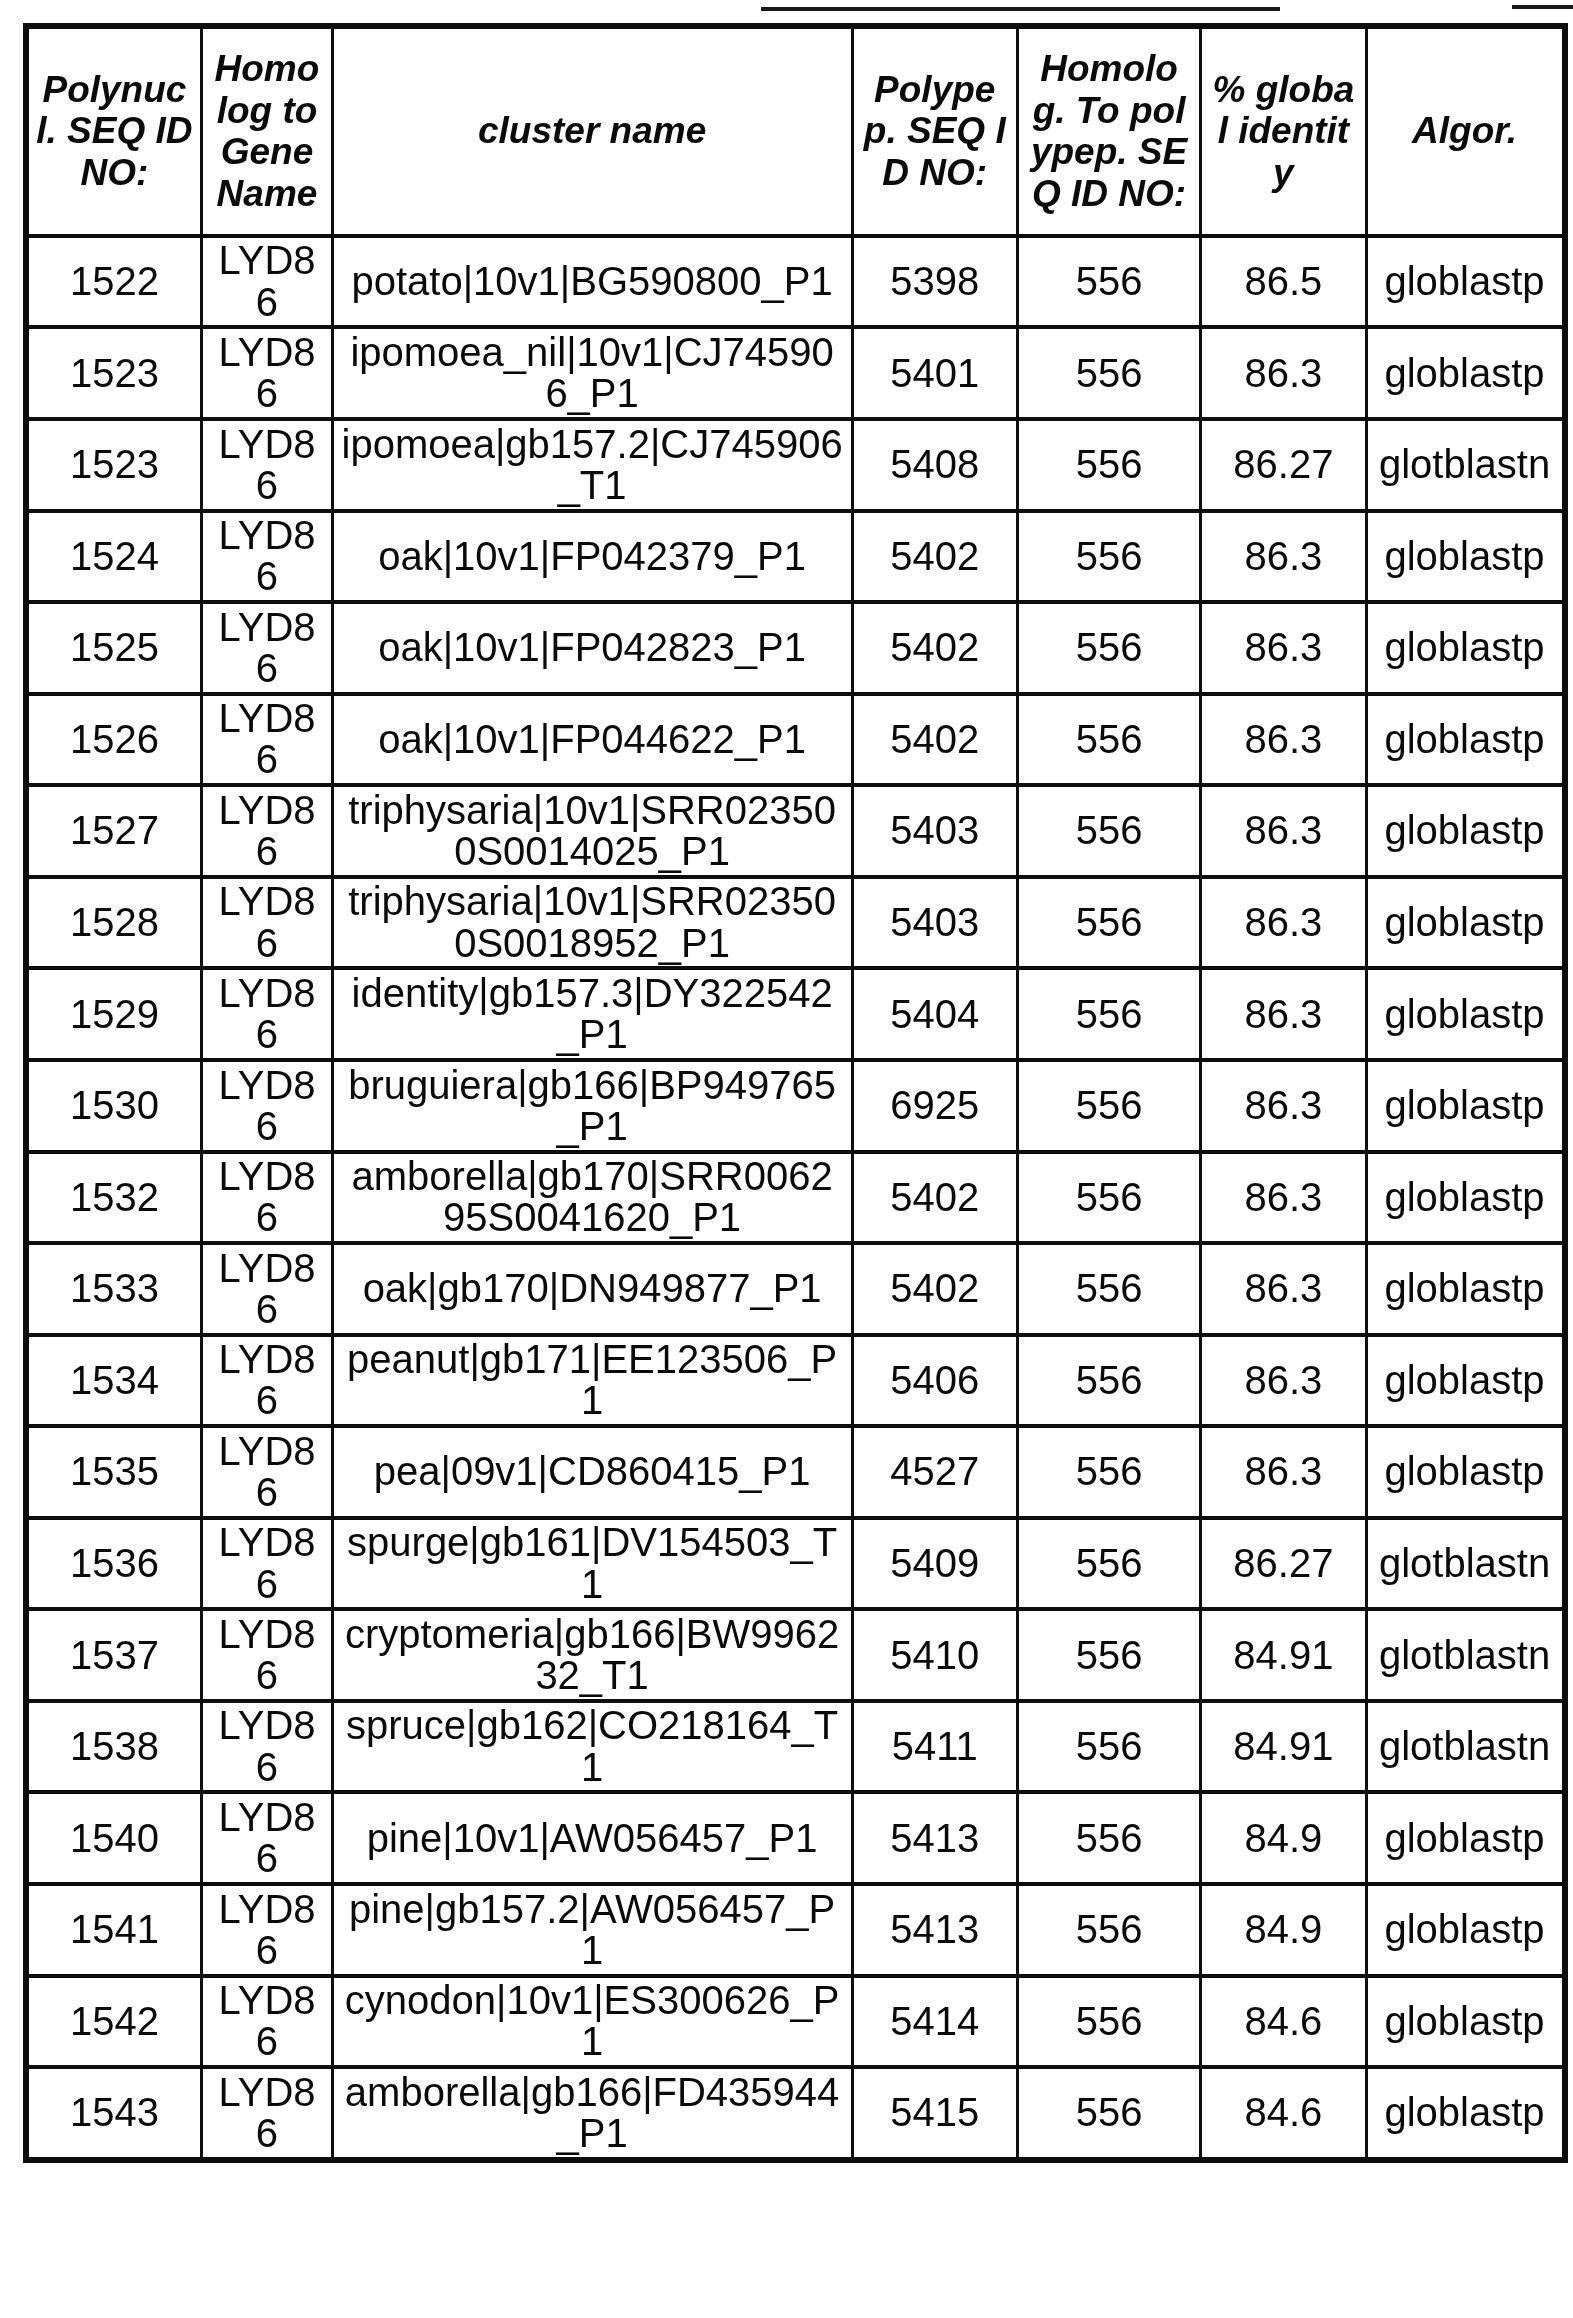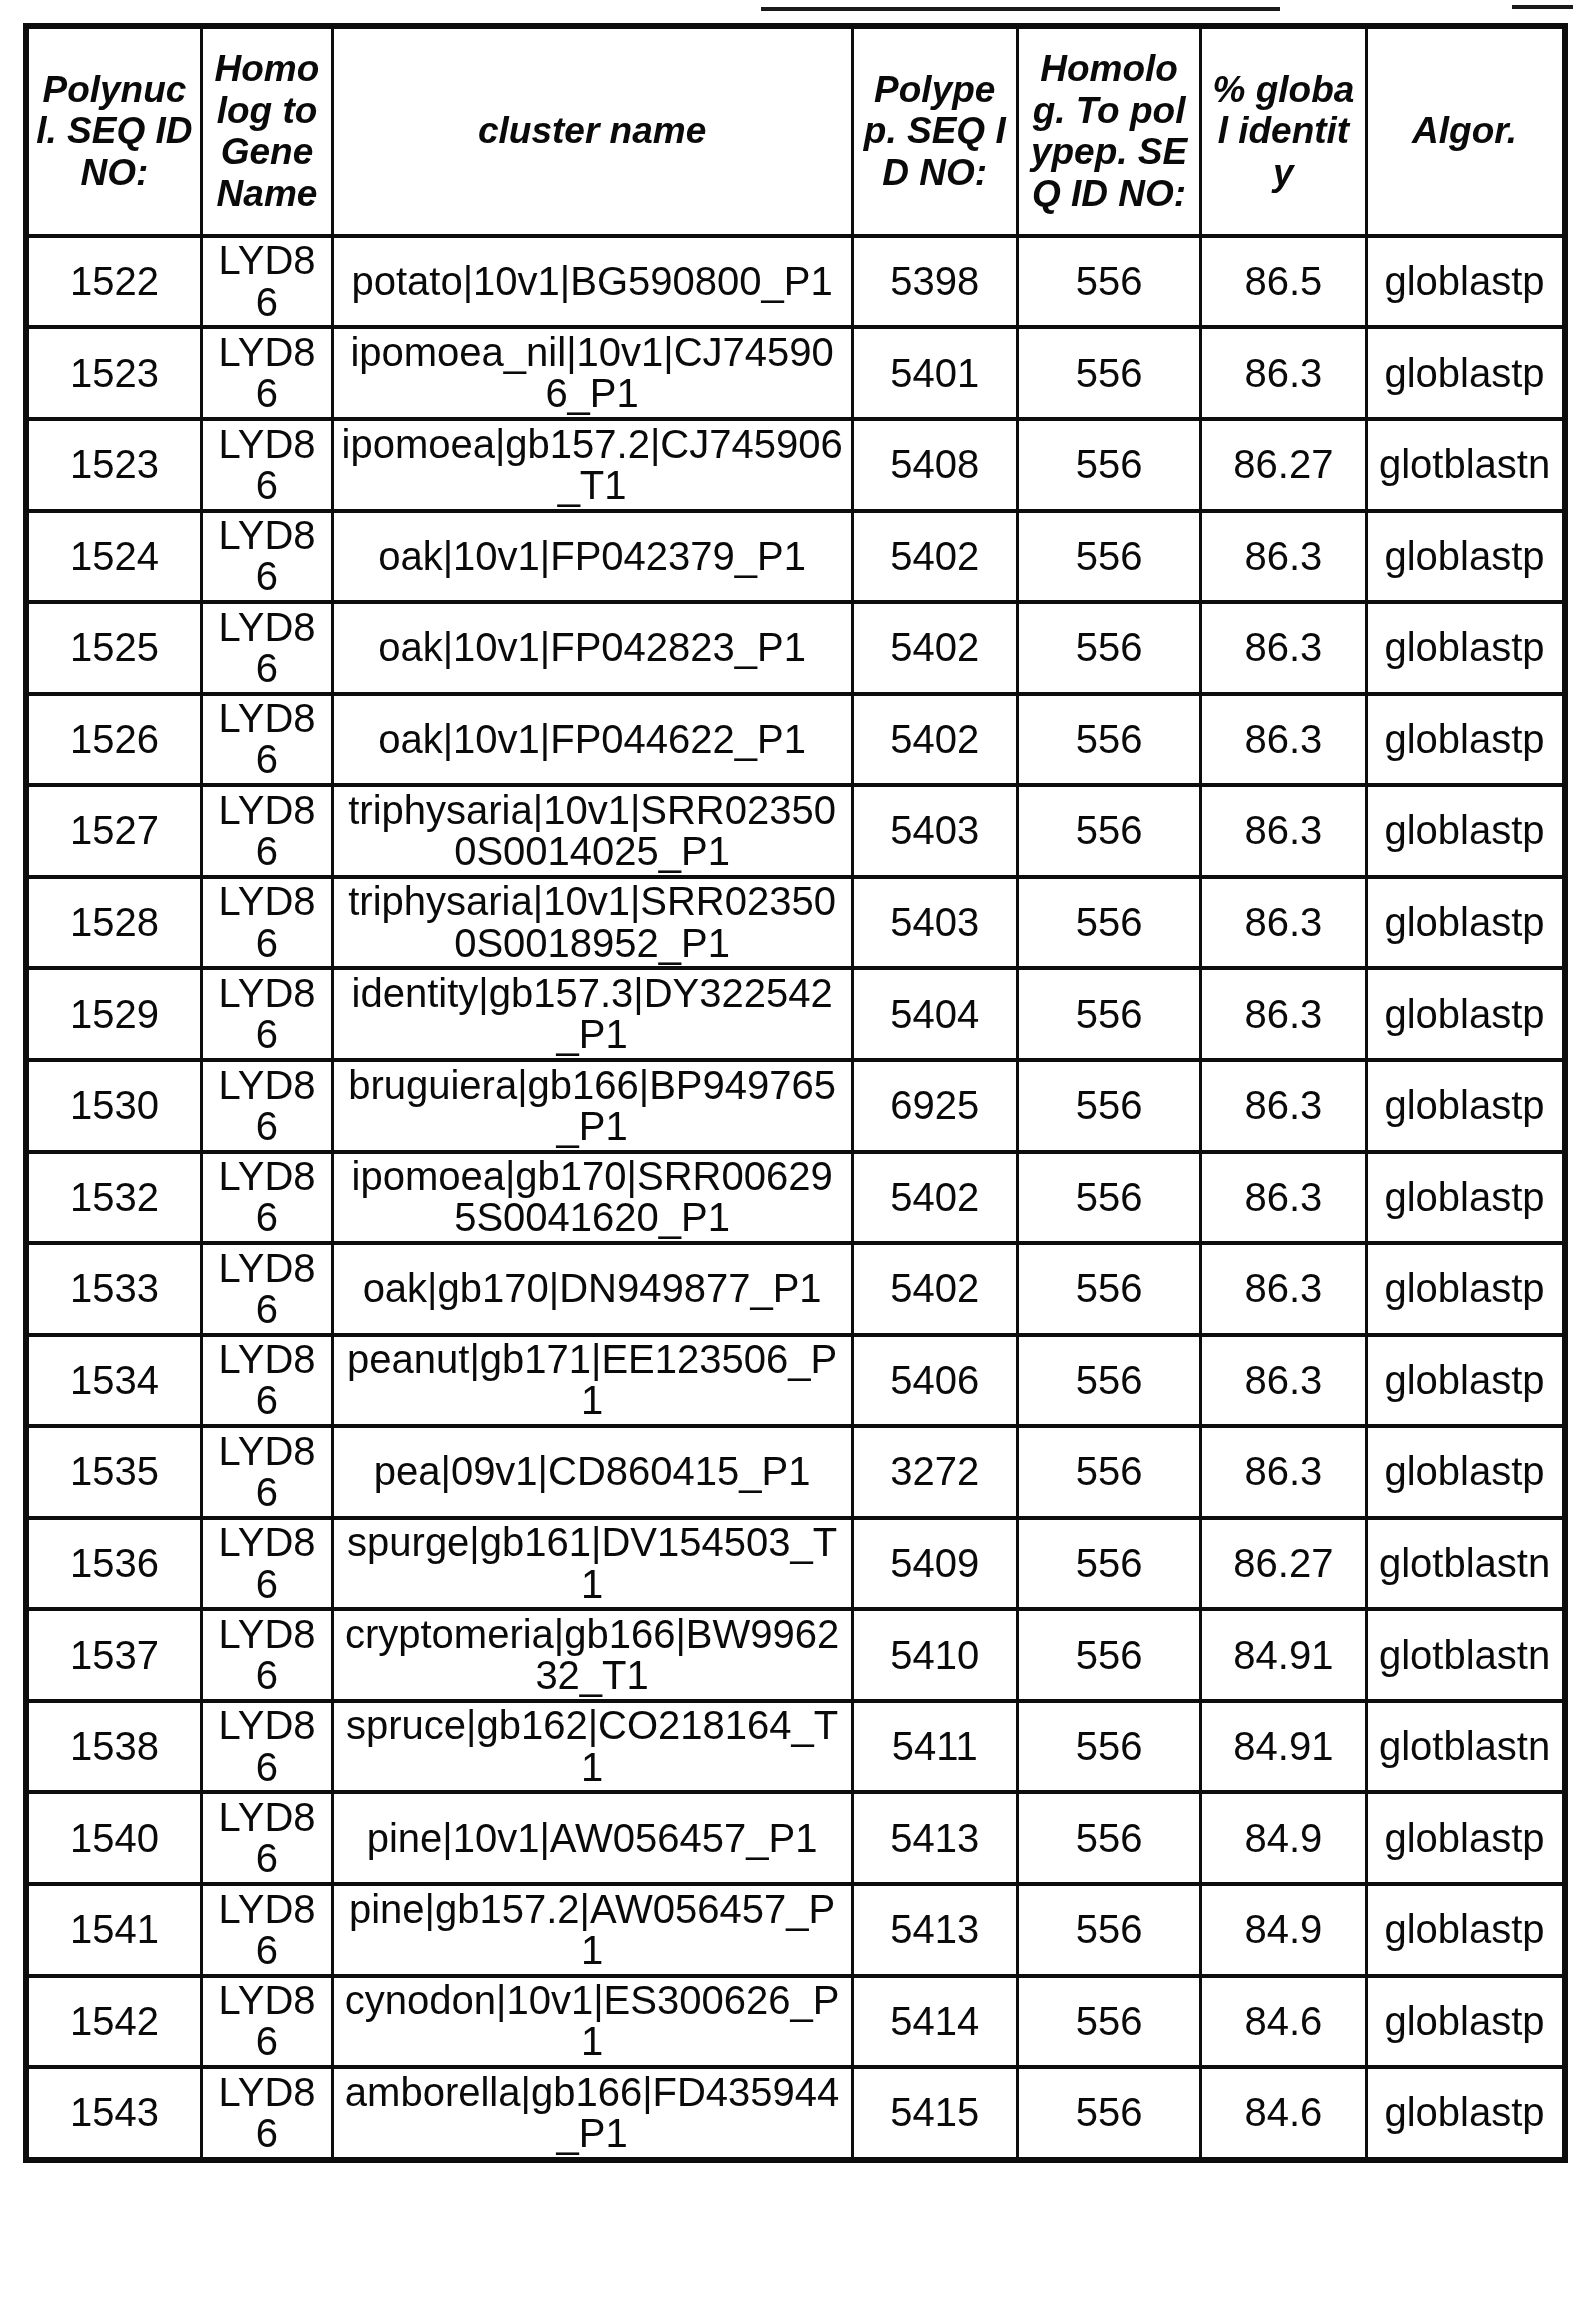--- a/index.html
+++ b/index.html
@@ -161,21 +161,21 @@
     <td>LYD86</td>
     <td>bruguiera|gb166|BP949765_P1</td>
     <td>6925</td>
     <td>556</td>
     <td>86.3</td>
     <td>globlastp</td>
   </tr>
         <tr>
     <td>1532</td>
     <td>LYD86</td>
-    <td>ipomoea|gb170|SRR006295S0041620_P1</td>
+    <td>amborella|gb170|SRR006295S0041620_P1</td>
     <td>5402</td>
     <td>556</td>
     <td>86.3</td>
     <td>globlastp</td>
   </tr>
         <tr>
     <td>1533</td>
     <td>LYD86</td>
     <td>oak|gb170|DN949877_P1</td>
     <td>5402</td>
@@ -189,21 +189,21 @@
     <td>peanut|gb171|EE123506_P1</td>
     <td>5406</td>
     <td>556</td>
     <td>86.3</td>
     <td>globlastp</td>
   </tr>
         <tr>
     <td>1535</td>
     <td>LYD86</td>
     <td>pea|09v1|CD860415_P1</td>
-    <td>3272</td>
+    <td>4527</td>
     <td>556</td>
     <td>86.3</td>
     <td>globlastp</td>
   </tr>
         <tr>
     <td>1536</td>
     <td>LYD86</td>
     <td>spurge|gb161|DV154503_T1</td>
     <td>5409</td>
     <td>556</td>

